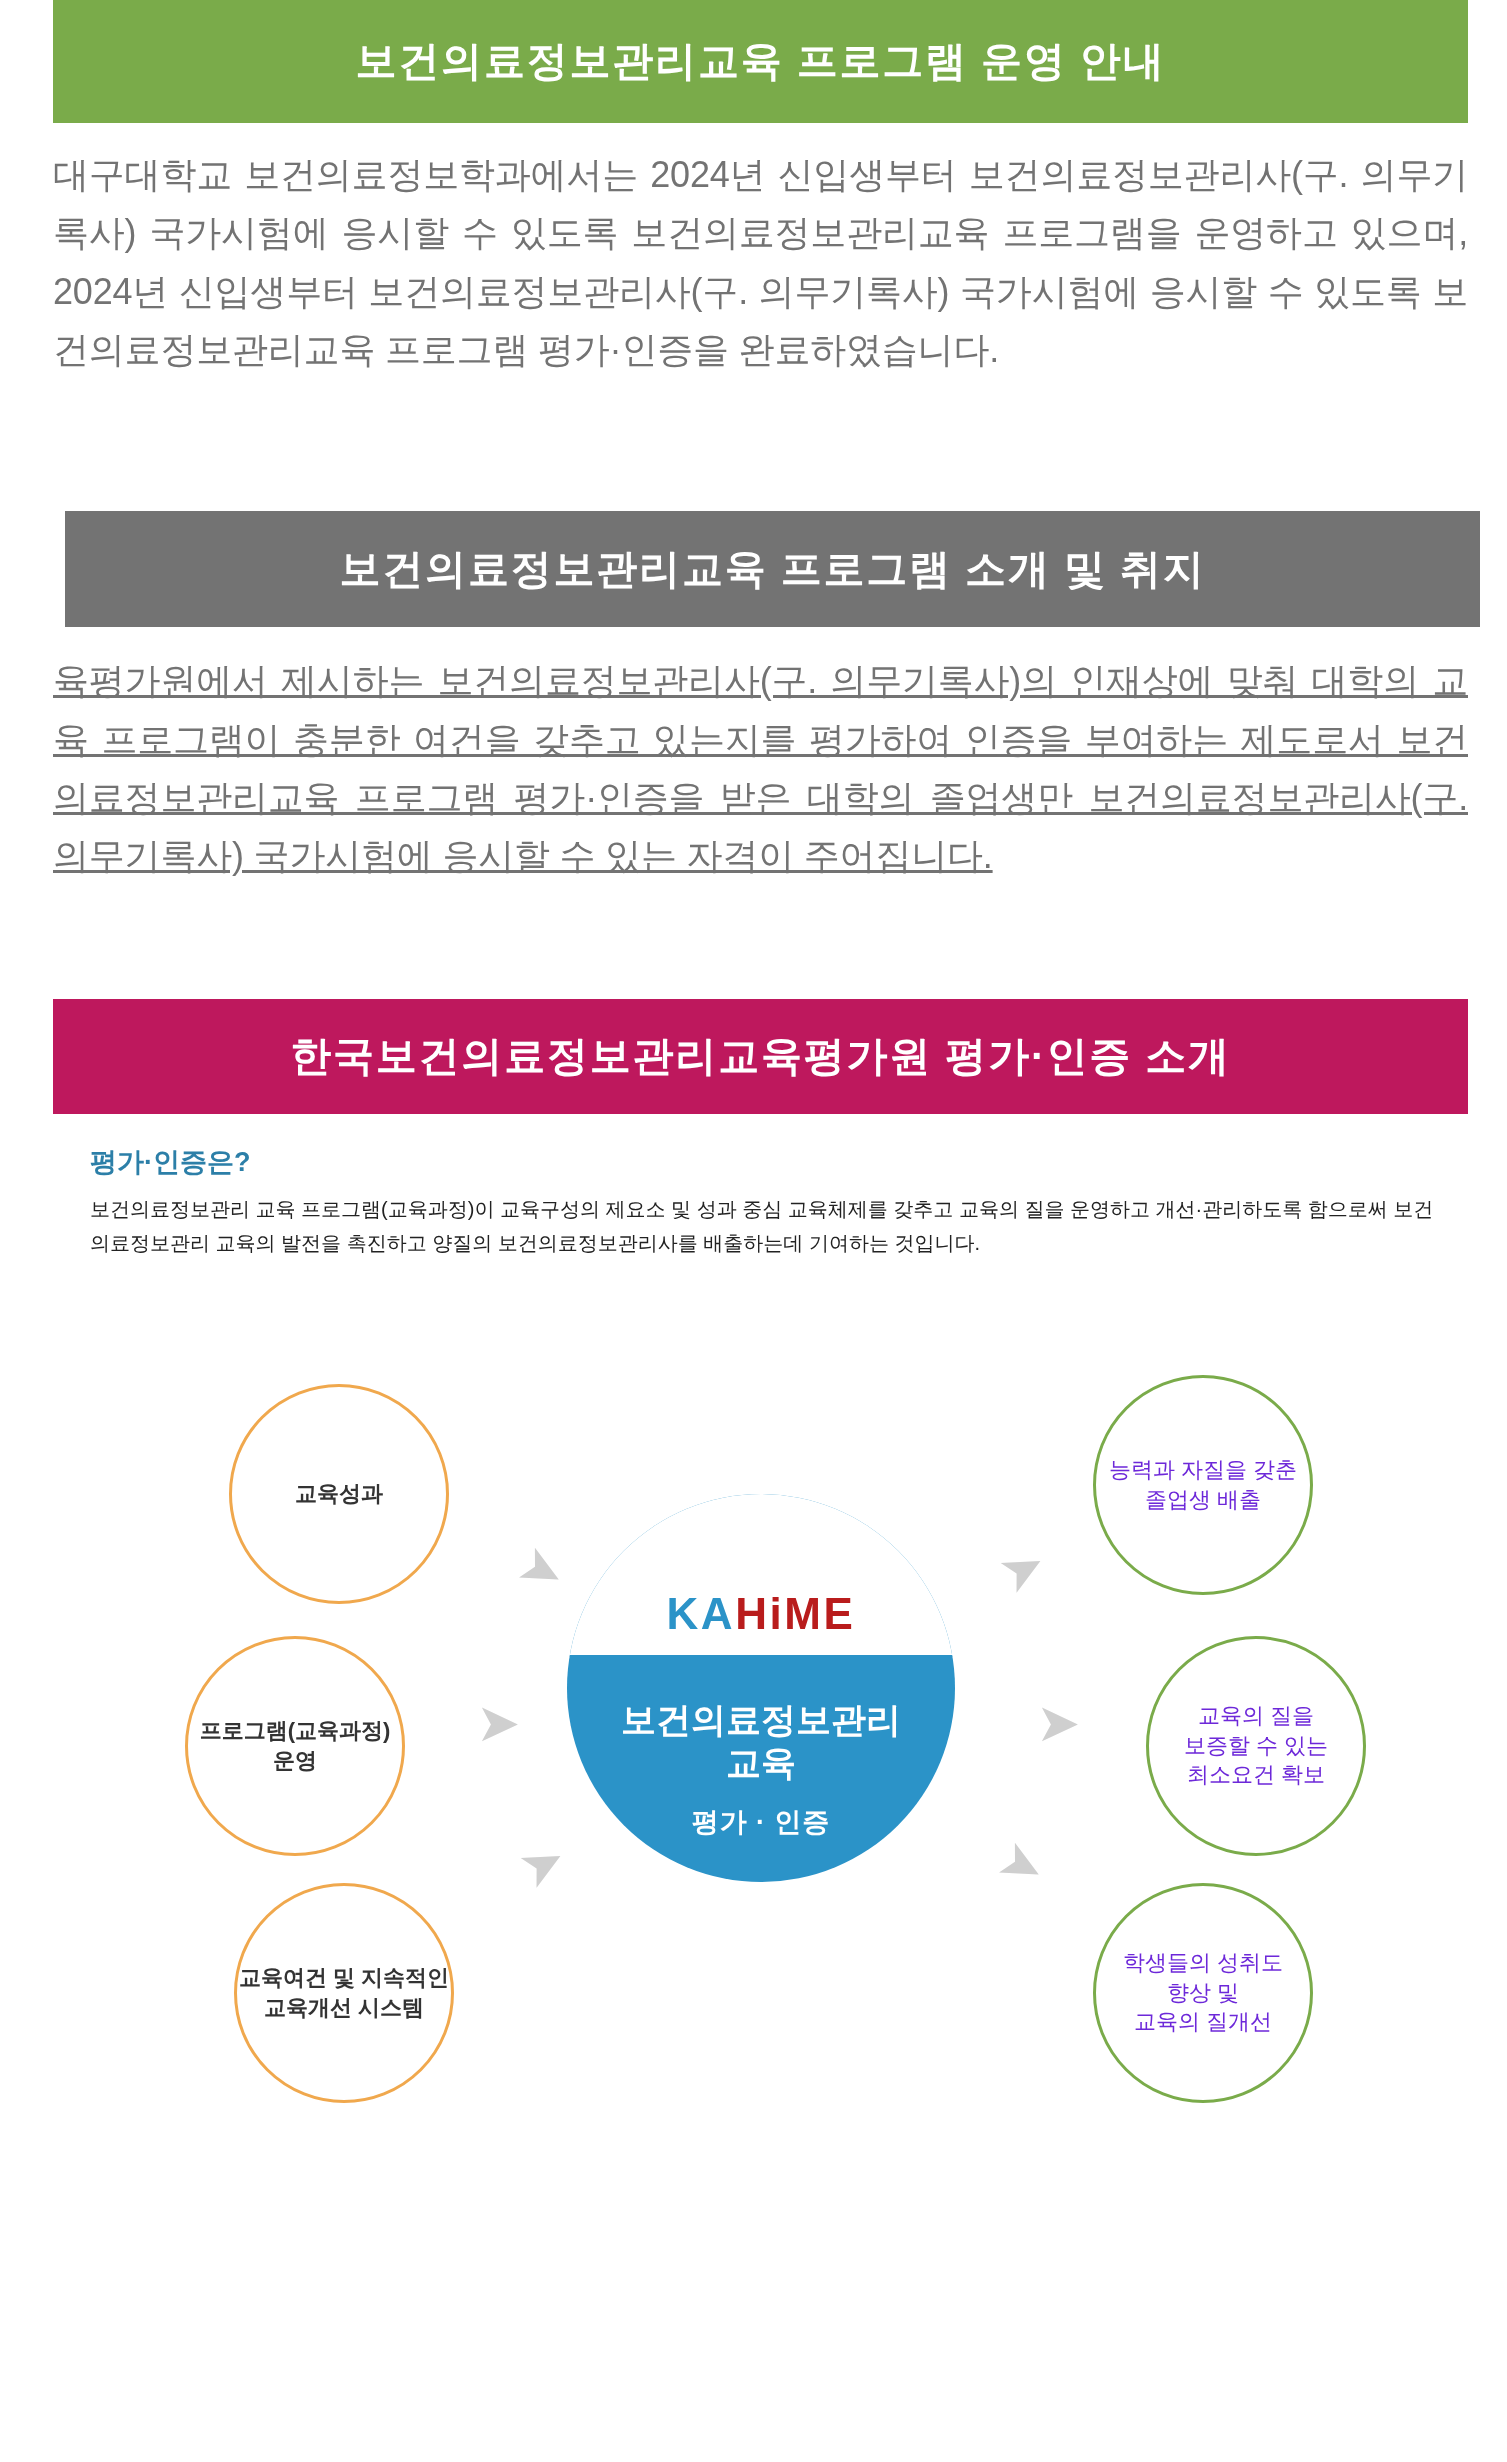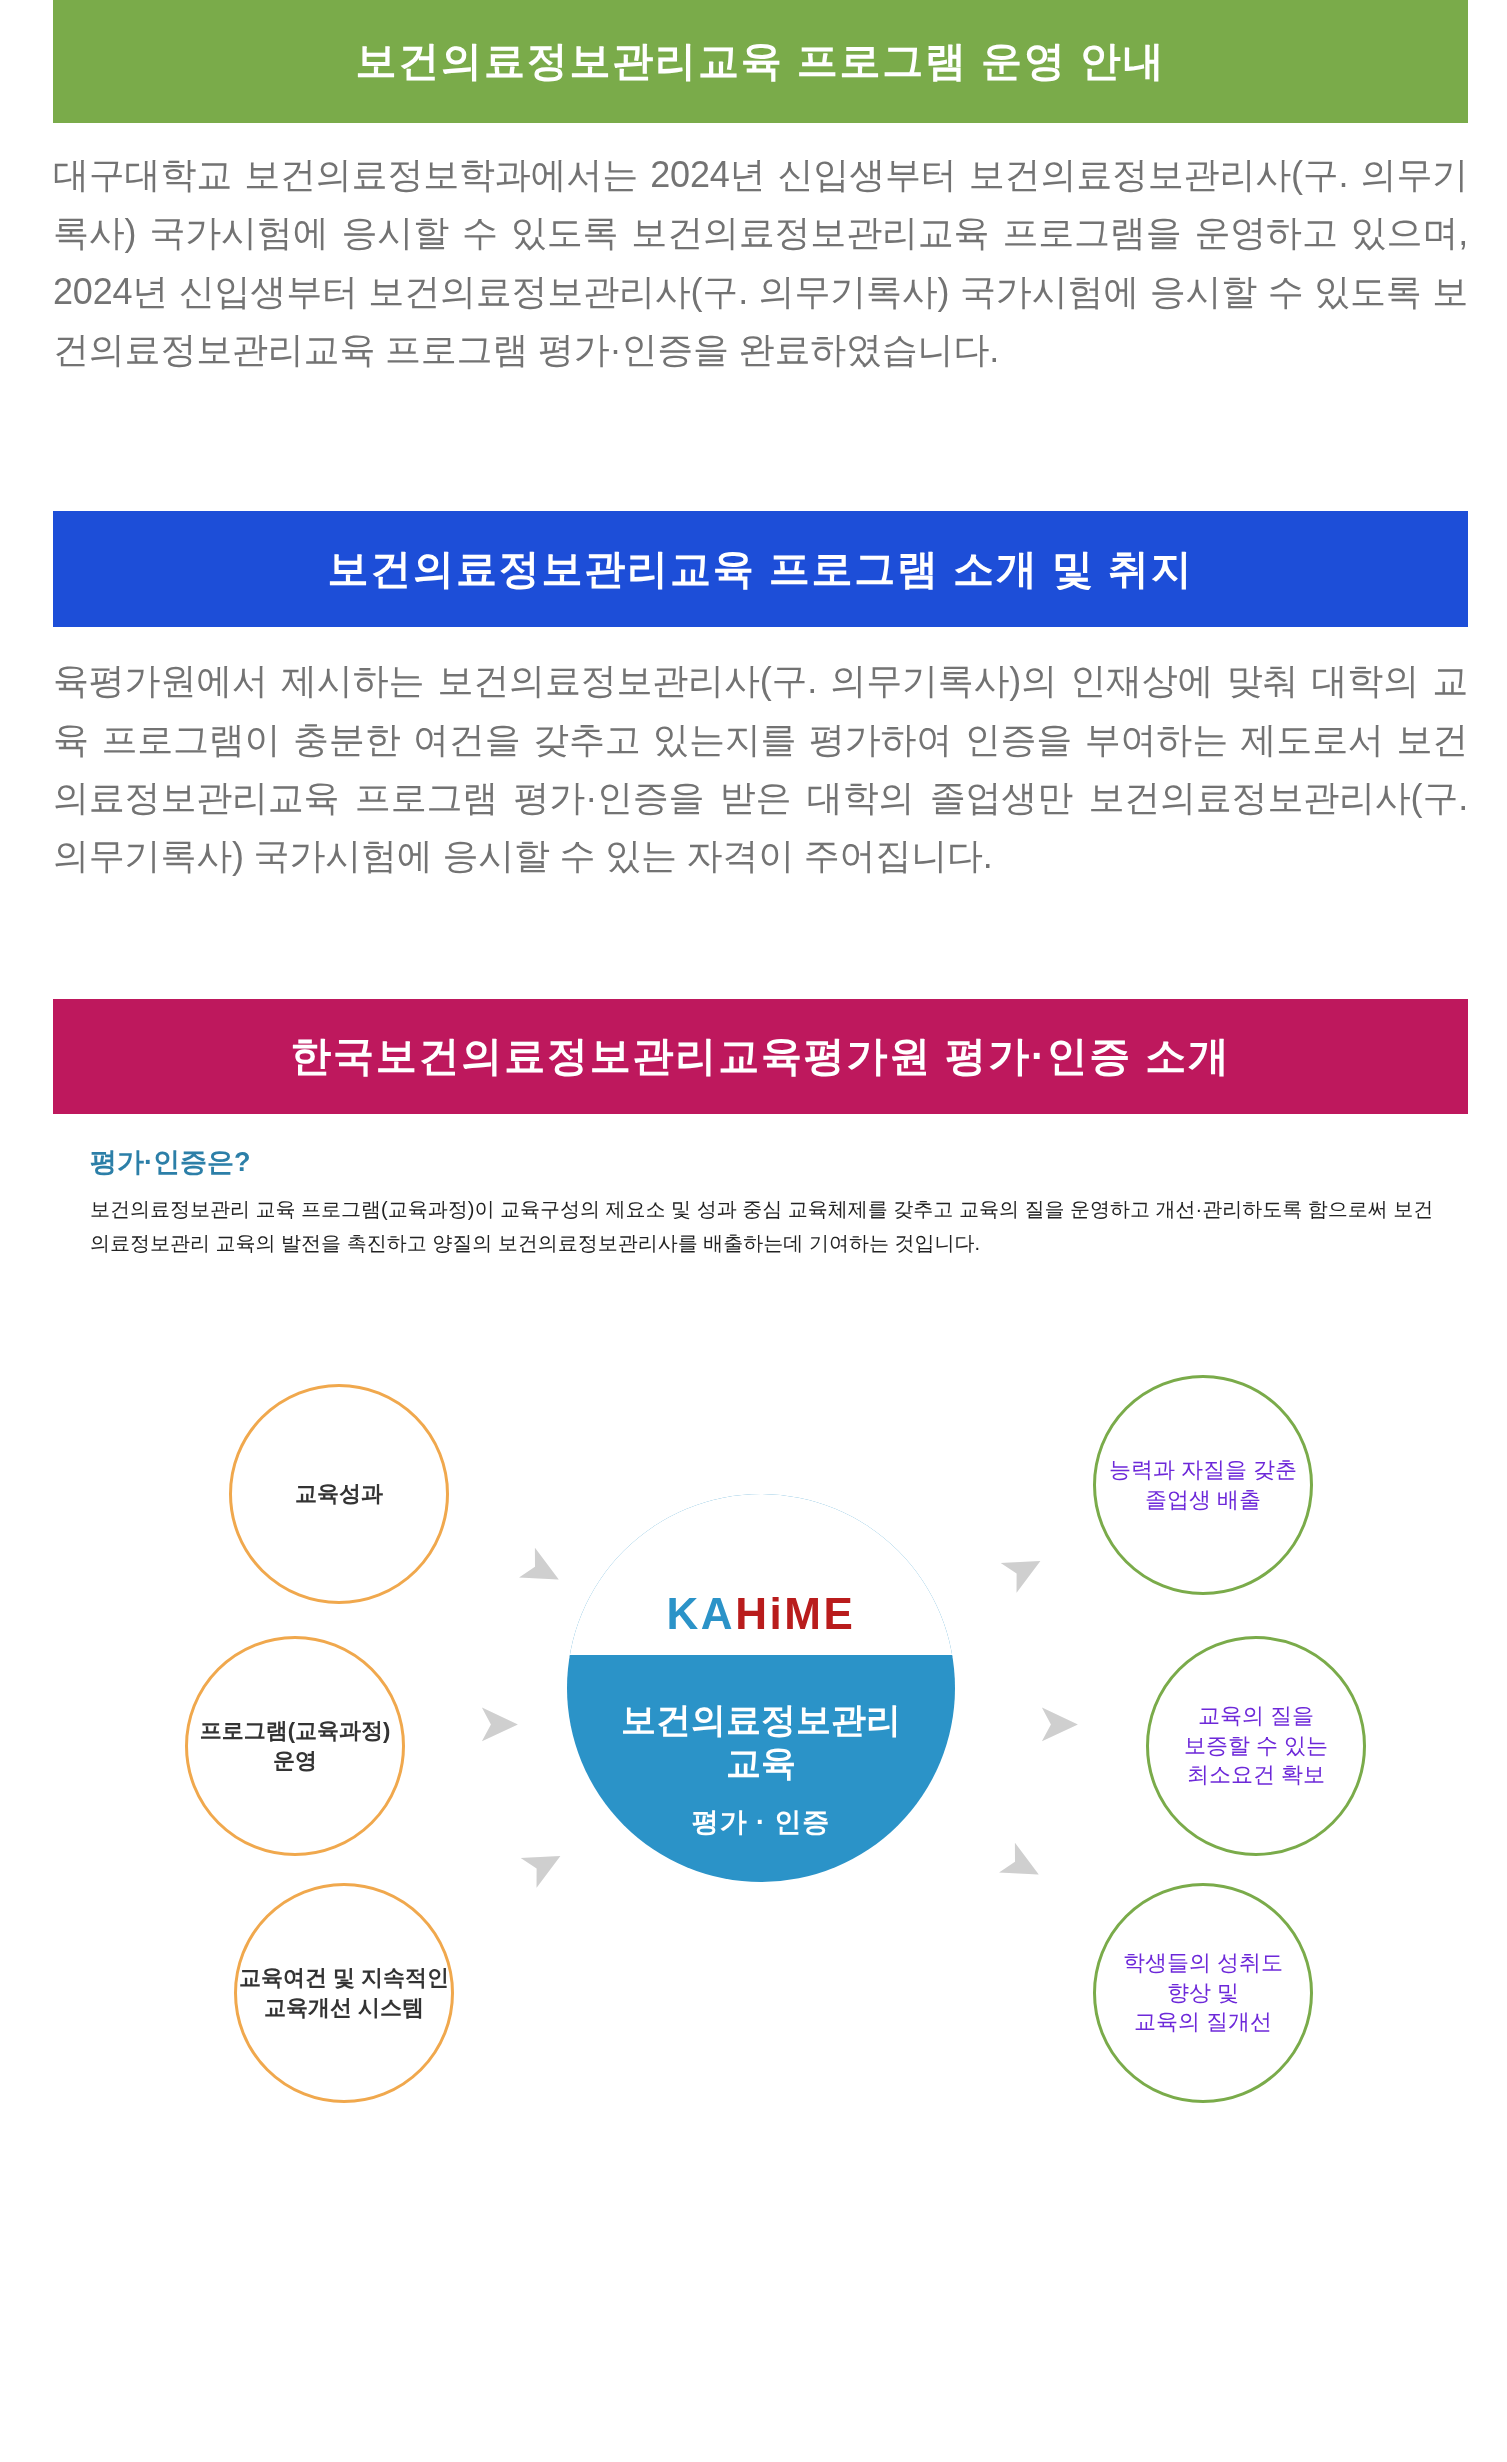--- a/index.html
+++ b/index.html
@@ -33,45 +33,46 @@
     font-weight: bold;
     letter-spacing: 1.8px;
   }
   .band-green {
     background: #7aab4a;
     height: 123px;
     line-height: 123px;
     font-size: 41px;
   }
   .band-blue {
-    background: #1d4ed8;
+    background: #737373;
     height: 116px;
     line-height: 116px;
     font-size: 41px;
+    margin-left: 12px;
   }
   .band-blue-2 {
     background: #be185d;
     height: 115px;
     line-height: 115px;
     font-size: 41px;
   }
 
   
   .para {
     width: 1415px;
     margin: 0 auto;
     font-size: 36px;
     line-height: 1.62;
     text-align: justify;
     text-justify: inter-character;
     color: #737373;
     letter-spacing: -0.2px;
   }
   .para-1 { padding-top: 23px; }
-  .para-2 { padding-top: 25px; }
+  .para-2 { padding-top: 25px; text-decoration: underline; }
 
   .gap-lg { height: 132px; }
   .gap-md { height: 113px; }
 
   
   .kahime-block {
     width: 1415px;
     margin: 0 auto;
     padding-top: 30px;
   }

